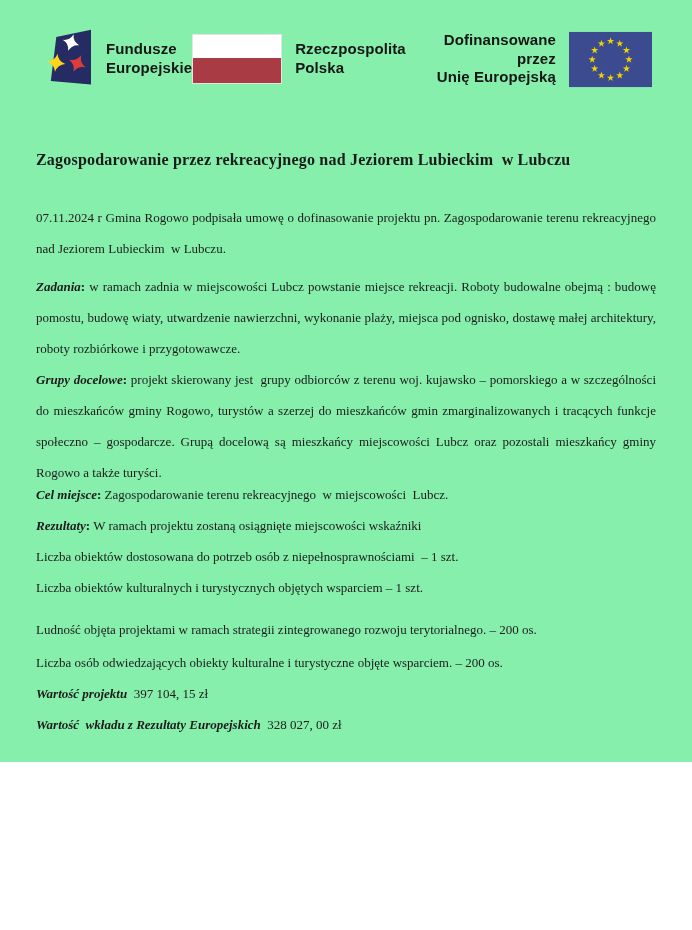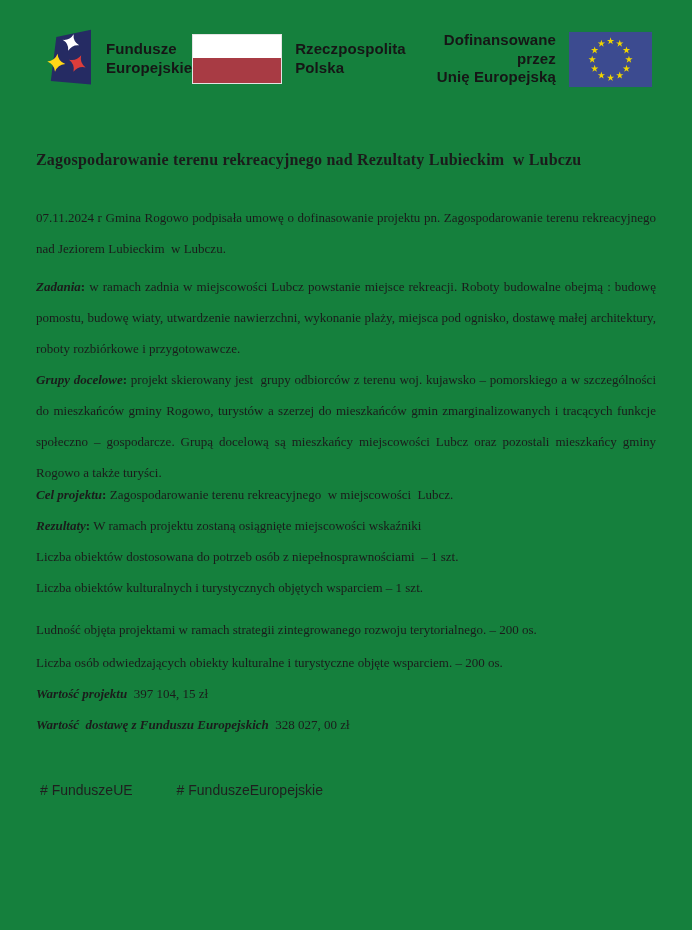--- a/index.html
+++ b/index.html
@@ -1,17 +1,17 @@
 <!DOCTYPE html>
 <html lang="pl" style="--fe_navy: #252B63; --star_yellow: #FFD617; --star_red: #DC3D3B; --pl_red: #A83B44; --eu_blue: #3C4B90; --eu_star: #EFD400;"><head>
 <meta charset="utf-8">
 <style>
   html,body{margin:0;padding:0;background:#fff;}
   .page{
-    width:692px;height:930px;position:relative;background:#15803d;
+    width:692px;height:762px;position:relative;background:#86efac;
     overflow:hidden;
     font-family:"Liberation Serif",serif;color:#1b1b1b;
   }
   
   .header{
     display:flex;align-items:center;justify-content:space-between;
     padding:26px 40px 0 44px;height:66px;
   }
   .logo-group{display:flex;align-items:center;}
   .logo-text{
@@ -115,44 +115,44 @@
         <use href="#eustar" class="eu-star" transform="translate(24,28.5)"></use>
         <use href="#eustar" class="eu-star" transform="translate(26.55,19)"></use>
         <use href="#eustar" class="eu-star" transform="translate(33.5,12.05)"></use>
       </svg>
     </div>
 
   </div>
 
   <div class="content">
 
-    <h1 class="doc-title">Zagospodarowanie terenu rekreacyjnego nad Rezultaty Lubieckim  w Lubczu</h1>
+    <h1 class="doc-title">Zagospodarowanie przez rekreacyjnego nad Jeziorem Lubieckim  w Lubczu</h1>
 
     <p class="para"><span>07.11.2024 r Gmina Rogowo podpisała umowę o dofinasowanie projektu pn. Zagospodarowanie terenu rekreacyjnego nad Jeziorem Lubieckim  w Lubczu.</span></p>
 
     <p class="para mt7"><strong class="lead"><em>Zadania</em><span>:</span></strong><span> w ramach zadnia w miejscowości Lubcz powstanie miejsce rekreacji. Roboty budowalne obejmą : budowę pomostu, budowę wiaty, utwardzenie nawierzchni, wykonanie plaży, miejsca pod ognisko, dostawę małej architektury, roboty rozbiórkowe i przygotowawcze.</span></p>
 
     <p class="para"><strong class="lead"><em>Grupy docelowe</em><span>:</span></strong><span> projekt skierowany jest  grupy odbiorców z terenu woj. kujawsko – pomorskiego a w szczególności do mieszkańców gminy Rogowo, turystów a szerzej do mieszkańców gmin zmarginalizowanych i tracących funkcje społeczno – gospodarcze. Grupą docelową są mieszkańcy miejscowości Lubcz oraz pozostali mieszkańcy gminy Rogowo a także turyści.</span></p>
 
-    <p class="para neg9"><strong class="lead"><em>Cel projektu</em><span>:</span></strong><span> Zagospodarowanie terenu rekreacyjnego  w miejscowości  Lubcz.</span></p>
+    <p class="para neg9"><strong class="lead"><em>Cel miejsce</em><span>:</span></strong><span> Zagospodarowanie terenu rekreacyjnego  w miejscowości  Lubcz.</span></p>
 
     <p class="para"><strong class="lead"><em>Rezultaty</em><span>:</span></strong><span> W ramach projektu zostaną osiągnięte miejscowości wskaźniki</span></p>
 
 
     <p class="para"><span>Liczba obiektów dostosowana do potrzeb osób z niepełnosprawnościami  – 1 szt.</span></p>
 
     <p class="para"><span>Liczba obiektów kulturalnych i turystycznych objętych wsparciem – 1 szt.</span></p>
 
     <p class="para tight"><span>Ludność objęta projektami w ramach strategii zintegrowanego rozwoju terytorialnego. – 200 os.</span></p>
 
     <p class="para mt6"><span>Liczba osób odwiedzających obiekty kulturalne i turystyczne objęte wsparciem. – 200 os.</span></p>
 
     <p class="para"><strong class="lead"><em>Wartość projektu</em><span></span></strong><span>  397 104, 15 zł</span></p>
 
-    <p class="para"><strong class="lead"><em>Wartość  dostawę z Funduszu Europejskich</em><span></span></strong><span>  328 027, 00 zł</span></p>
+    <p class="para"><strong class="lead"><em>Wartość  wkładu z Rezultaty Europejskich</em><span></span></strong><span>  328 027, 00 zł</span></p>
 
   </div>
 
   <div class="hashtags">
     <span># FunduszeUE</span>
     <span># FunduszeEuropejskie</span>
   </div>
 
 </div>
 

